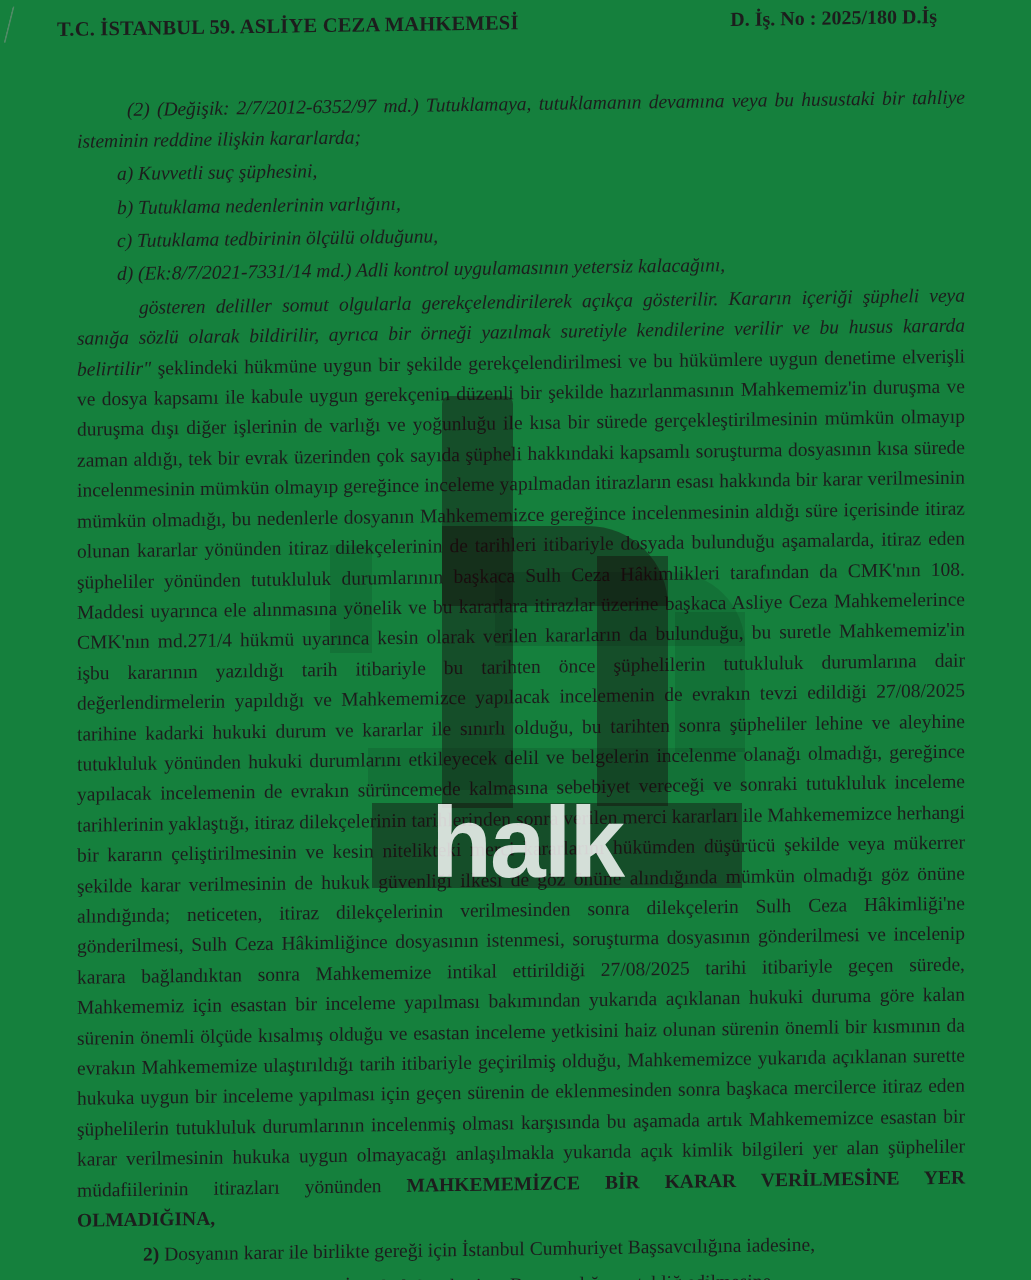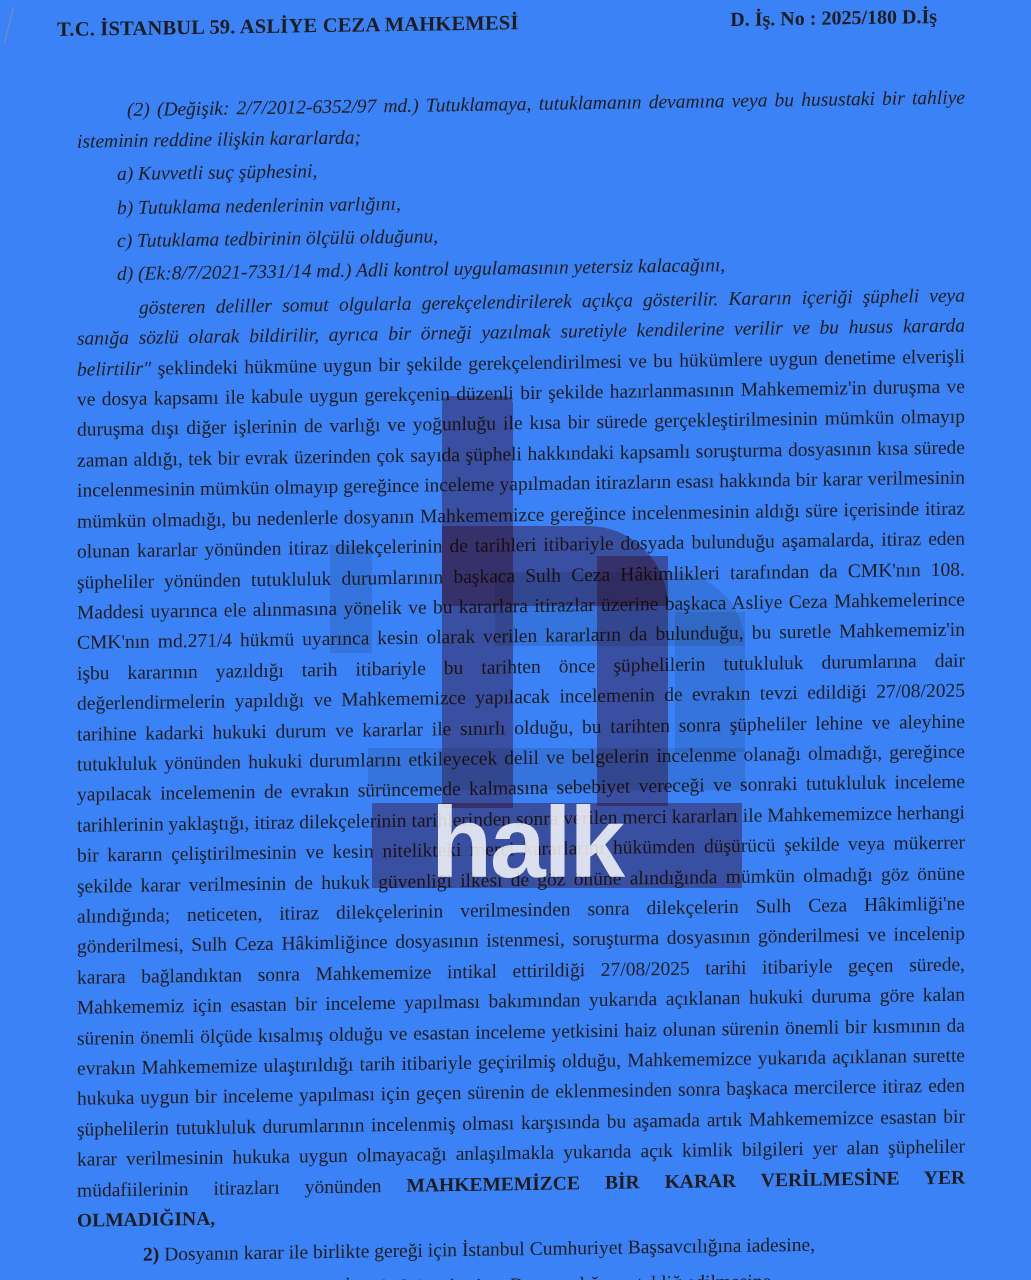--- a/index.html
+++ b/index.html
@@ -1,19 +1,19 @@
 <!DOCTYPE html>
 <html><head>
 <meta charset="utf-8">
 <style>
   html,body{margin:0;padding:0;background:#8a8a8a;}
   .page{
     position:relative;
     width:1031px;height:1280px;
-    background:#3b82f6;
+    background:#15803d;
     overflow:hidden;
     font-family:"Liberation Serif","DejaVu Serif",serif;
     color:#1d1d1d;
   }
   
   .content{
     position:absolute;left:57px;top:14px;width:908px;
     transform:skewY(-0.85deg);
     transform-origin:0 0;
     font-size:19.5px;line-height:30.4px;

